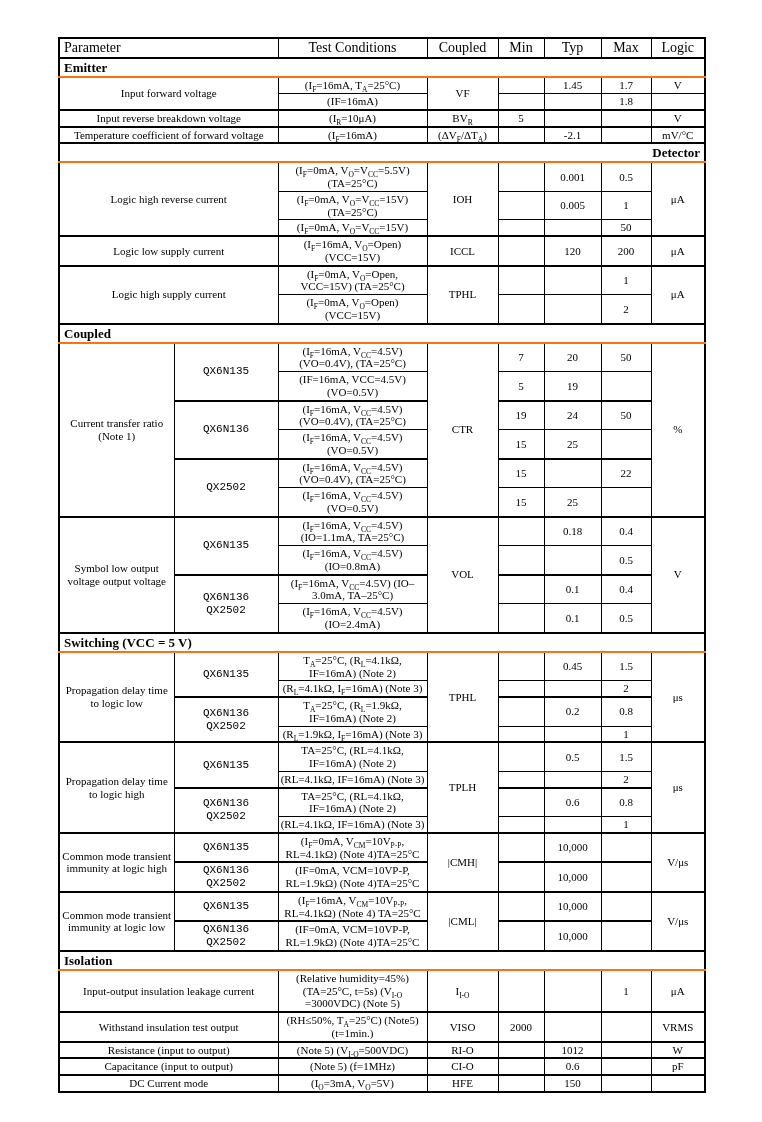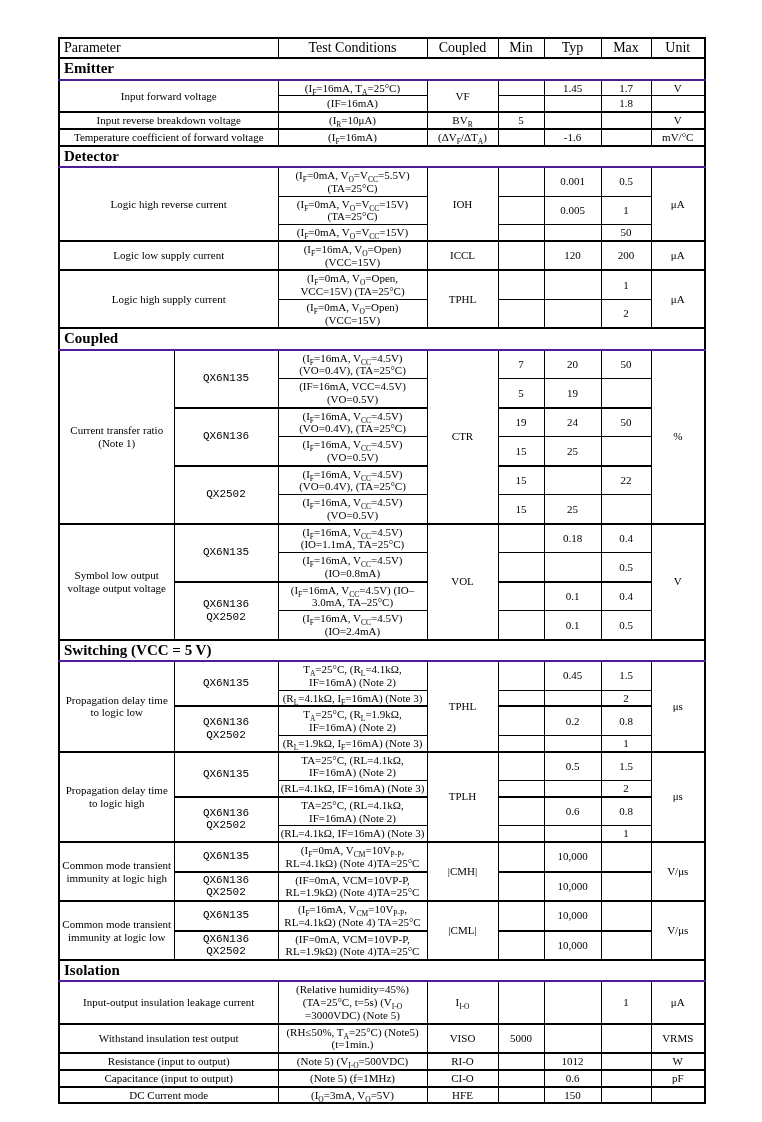--- a/index.html
+++ b/index.html
@@ -6,23 +6,23 @@
   .page{position:relative;width:762px;height:1122px;background:#fff;overflow:hidden;
         font-family:"Liberation Serif","DejaVu Serif",serif;color:#000;}
   .title{position:absolute;left:64px;top:9px;font-size:13.5px;font-weight:bold;white-space:nowrap;}
   .title .u{border-bottom:1.6px solid #000;}
   table.char{position:absolute;left:58px;top:37px;width:646px;border-collapse:collapse;
              table-layout:fixed;border:2px solid #000;}
   td,th{border:1px solid #000;font-size:11px;text-align:center;vertical-align:middle;
         padding:1px 2px;line-height:1.16;font-weight:normal;}
   th{font-weight:normal;font-size:14px;height:15px;}
   th.left{text-align:left;padding-left:4px;}
-  tr.sec td{border-top:2px solid #000;border-bottom:2px solid #4c1d95;text-align:left;
-            font-weight:bold;font-size:15px;padding:1px 4px;height:13px;}
-  tr.sec.center td{text-align:left;}
+  tr.sec td{border-top:2px solid #000;border-bottom:2px solid #f97316;text-align:left;
+            font-weight:bold;font-size:13px;padding:1px 4px;height:13px;}
+  tr.sec.center td{text-align:right;}
   tr.thk td{border-top:2px solid #000;}
   td.dev{white-space:pre-line;font-family:Liberation Mono, monospace;}
   sub{font-size:7.5px;line-height:0;}
 </style>
 </head>
 <body>
 
 <div class="page">
 
 
@@ -39,21 +39,21 @@
     </colgroup>
 
     <tbody>
         <tr>
       <th colspan="2" class="left">Parameter</th>
       <th>Test Conditions</th>
       <th>Coupled</th>
       <th>Min</th>
       <th>Typ</th>
       <th>Max</th>
-      <th>Unit</th>
+      <th>Logic</th>
     </tr>
 
     <tr class="sec">
           <td colspan="8">Emitter</td>
         </tr>
     <tr>
       <td colspan="2" rowspan="2">Input forward voltage</td>
       <td>(I<sub>F</sub>=16mA, T<sub>A</sub>=25°C)</td>
       <td rowspan="2">VF</td>
       <td></td>
@@ -75,21 +75,21 @@
       <td>5</td>
       <td></td>
       <td></td>
       <td>V</td>
     </tr>
     <tr class="thk">
       <td colspan="2">Temperature coefficient of forward voltage</td>
       <td>(I<sub>F</sub>=16mA)</td>
       <td>(ΔV<sub>F</sub>/ΔT<sub>A</sub>)</td>
       <td></td>
-      <td>-1.6</td>
+      <td>-2.1</td>
       <td></td>
       <td>mV/°C</td>
     </tr>
 
     <tr class="sec center">
           <td colspan="8">Detector</td>
         </tr>
     <tr>
       <td colspan="2" rowspan="3">Logic high reverse current</td>
       <td>(I<sub>F</sub>=0mA, V<sub>O</sub>=V<sub>CC</sub>=5.5V) (TA=25°C)</td>
@@ -321,21 +321,21 @@
       <td>I<sub>I-O</sub></td>
       <td></td>
       <td></td>
       <td>1</td>
       <td>μA</td>
     </tr>
     <tr class="thk">
       <td colspan="2">Withstand insulation test output</td>
       <td>(RH≤50%, T<sub>A</sub>=25°C) (Note5) (t=1min.)</td>
       <td>VISO</td>
-      <td>5000</td>
+      <td>2000</td>
       <td></td>
       <td></td>
       <td>VRMS</td>
     </tr>
     <tr class="thk">
       <td colspan="2">Resistance (input to output)</td>
       <td>(Note 5) (V<sub>I-O</sub>=500VDC)</td>
       <td>RI-O</td>
       <td></td>
       <td>1012</td>

